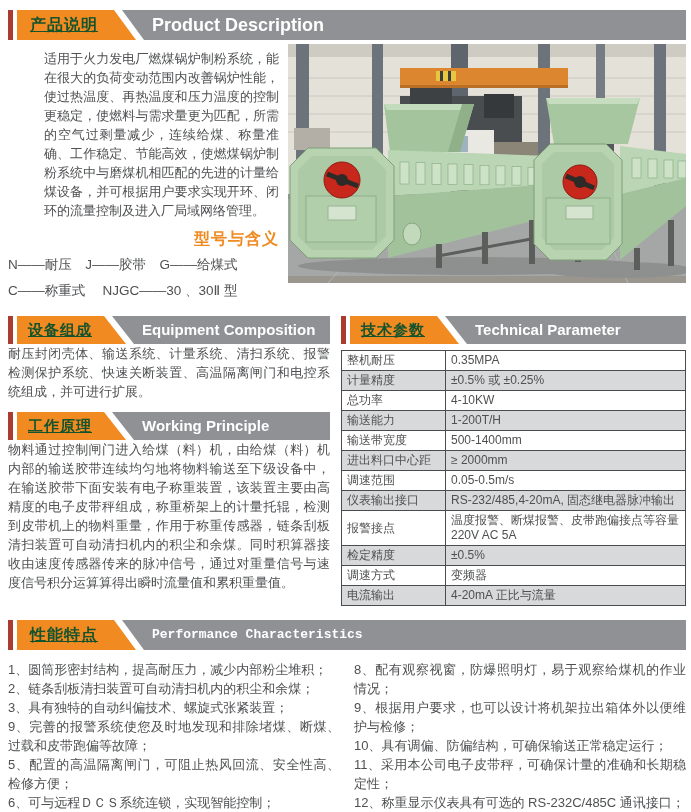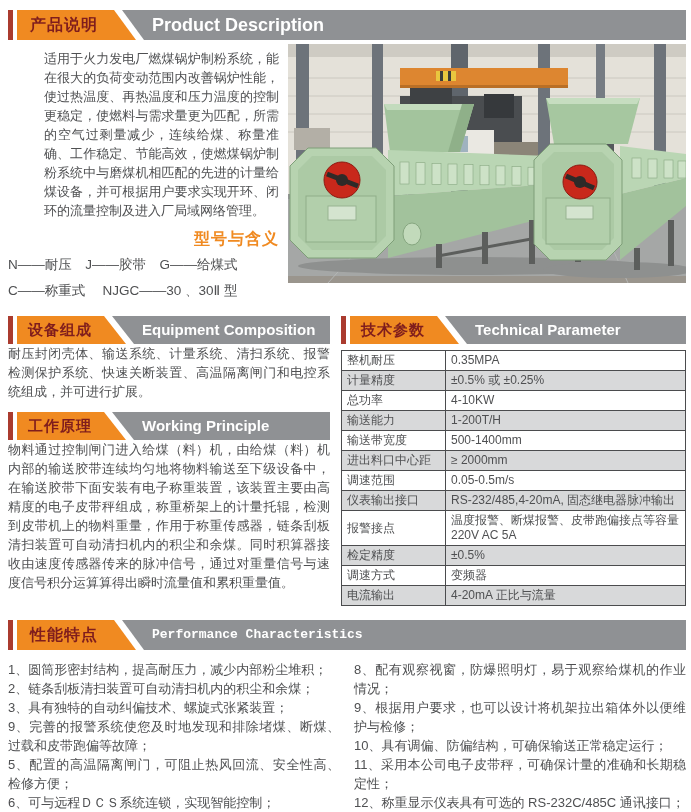--- a/index.html
+++ b/index.html
@@ -18,24 +18,24 @@
     color:var(--text);
     overflow:hidden;
     position:relative;
   }
   .page{padding:10px 5px 0 8px;}
 
   
   .banner{display:flex;align-items:stretch;height:30px;}
   .banner .red-tab{width:5px;background:var(--red-tab);margin-right:4px;flex:none;}
   .banner .zh{
-    flex:none;background:var(--orange);color:#7f1d1d;font-weight:bold;
+    flex:none;background:var(--orange);color:#14532d;font-weight:bold;
     font-size:16px;line-height:30px;padding:0 38px 0 13px;
     clip-path:polygon(0 0,calc(100% - 22px) 0,100% 100%,0 100%);
-    letter-spacing:1px;white-space:nowrap;
+    letter-spacing:1px;white-space:nowrap;text-decoration:underline;
   }
   .banner .en{
     flex:1;background:var(--gray);color:#fff;font-weight:bold;
     font-size:18px;line-height:30px;padding:0 8px 0 30px;
     clip-path:polygon(0 0,100% 0,100% 100%,22px 100%);
     margin-left:-14px;white-space:nowrap;
   }
   .banner-sm{height:28px;}
   .banner-sm .zh{font-size:15px;line-height:28px;padding:0 34px 0 11px;}
   .banner-sm .en{font-size:15px;line-height:28px;padding-right:9px;}

